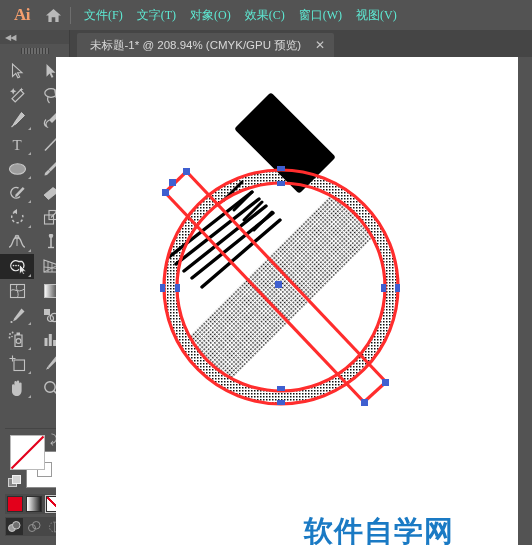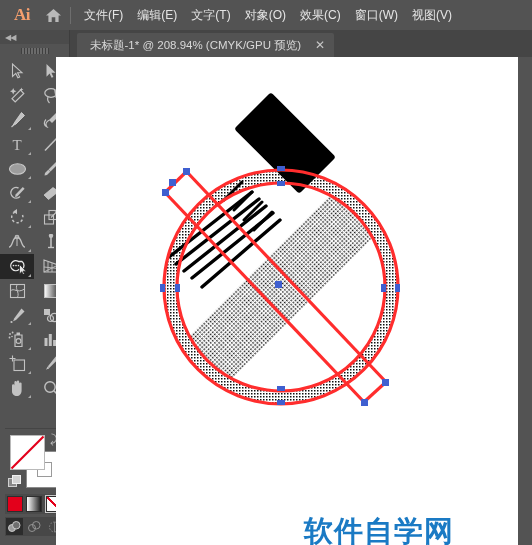--- a/index.html
+++ b/index.html
@@ -32,25 +32,26 @@
   }
   #home-btn {
     width: 30px; height: 30px;
     display: flex; align-items: center; justify-content: center;
   }
   #home-btn svg { display: block; }
   .mb-sep {
     width: 1px; height: 17px; background: #6e6e6e; margin: 0 6px 0 2px;
   }
   .menu-item {
-    color: #e5e5e5;
+    color: #5eead4;
     font-size: 12px;
     padding: 4px 7px;
     white-space: nowrap;
     cursor: default;
+    font-family: Liberation Serif, serif;
   }
 
   
   #tabbar {
     position: absolute; left: 70px; top: 30px;
     width: 462px; height: 27px;
     background: #454545;
   }
   #doc-tab {
     position: absolute; left: 7px; top: 3px;
@@ -230,21 +231,20 @@
 
   <div id="menubar">
     <div id="ai-logo">Ai</div>
     <div id="home-btn">
       <svg width="17" height="15" viewBox="0 0 17 15">
         <path d="M8.5 1 L16 7.5 L13.6 7.5 L13.6 14 L10.3 14 L10.3 9.3 L6.7 9.3 L6.7 14 L3.4 14 L3.4 7.5 L1 7.5 Z" fill="#b9b9b9"></path>
       </svg>
     </div>
     <div class="mb-sep"></div>
     <div class="menu-item">文件(F)</div>
-    <div class="menu-item">编辑(E)</div>
     <div class="menu-item">文字(T)</div>
     <div class="menu-item">对象(O)</div>
     <div class="menu-item">效果(C)</div>
     <div class="menu-item">窗口(W)</div>
     <div class="menu-item">视图(V)</div>
   </div>
 
   <div id="tabbar">
     <div id="doc-tab">
       <span id="doc-tab-title">未标题-1* @ 208.94% (CMYK/GPU 预览)</span>

